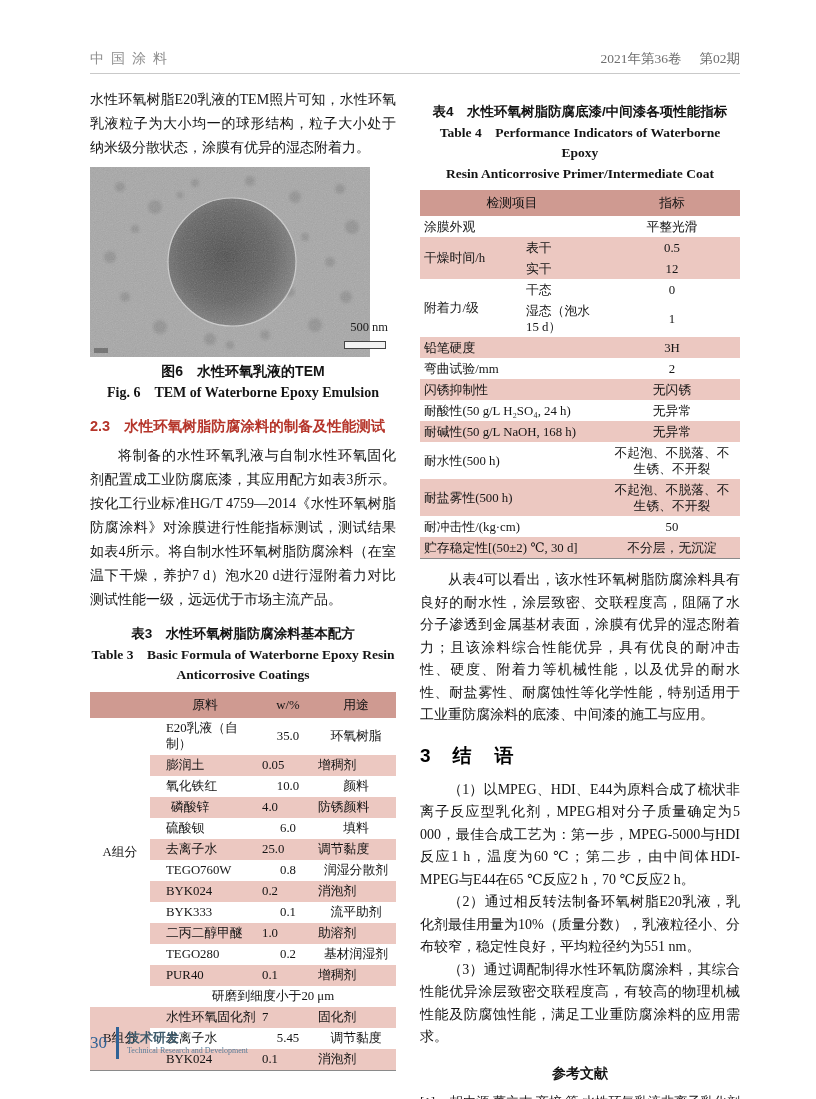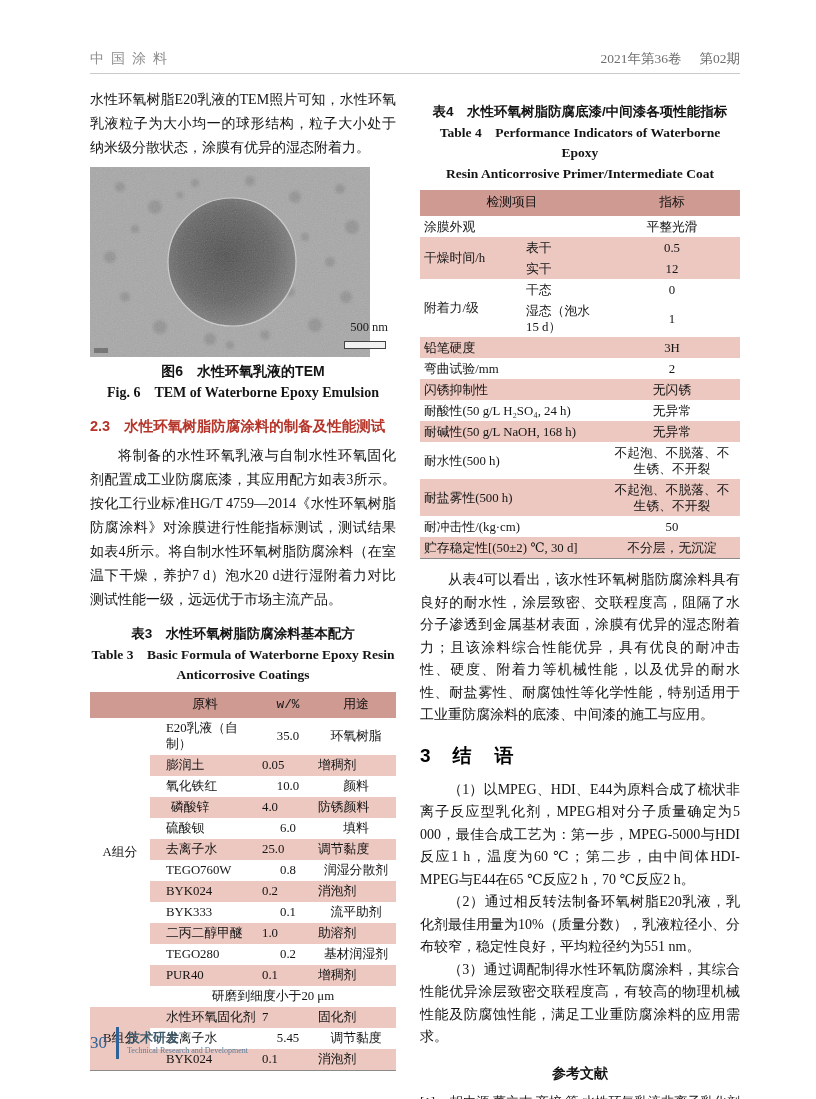--- a/index.html
+++ b/index.html
@@ -37,21 +37,21 @@
         font-size:19px;font-weight:bold;margin:16px 0 10px 0;letter-spacing:2px;}
   .sec3 .num{margin-right:20px;}
   
   .tbl-title{font-weight:bold;text-align:center;line-height:20.5px;font-size:13.5px;}
   .tbl-title.cn{font-family:"Liberation Sans","DejaVu Sans",sans-serif;margin-top:12px;}
   .tbl-title.en{font-family:"Liberation Serif","DejaVu Serif",serif;}
   
   table{border-collapse:collapse;width:100%;margin-top:6px;font-size:12.8px;}
   td{padding:2.5px 2px;vertical-align:middle;line-height:16px;}
   tr.thead td{background:#cf9a91;font-weight:normal;text-align:center;
-              font-family:Liberation Mono, monospace;padding:5px 2px;}
+              font-family:Liberation Serif, serif;padding:5px 2px;}
   .shade{background:#ecc8c1;}
   .t3 .c-w{text-align:center;width:52px;}
   .t3 .c-use{text-align:center;width:76px;}
   .t3 .gcell{width:56px;text-align:center;background:#fff;}
   .t3 .gcell.gB{background:#ecc8c1;}
   .t3 .note{text-align:center;background:#fff;}
   .t3{border-bottom:1.5px solid #8a8a8a;}
   .t4{border-bottom:1.5px solid #8a8a8a;}
   .t4 .c-item{text-align:left;padding-left:4px;width:96px;}
   .t4 .c-sub{text-align:left;padding-left:4px;}

